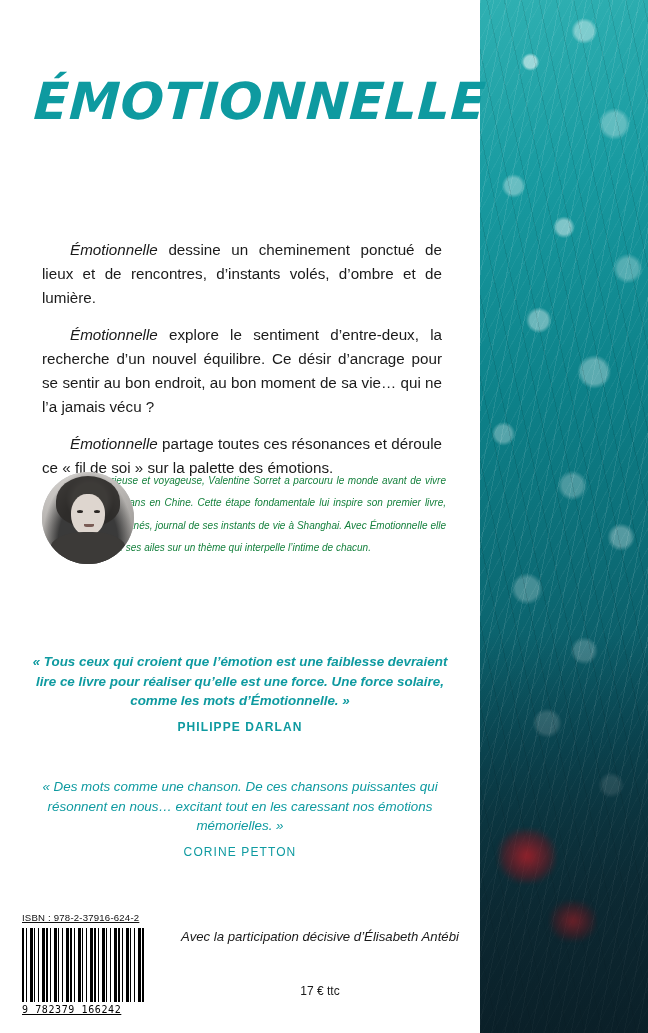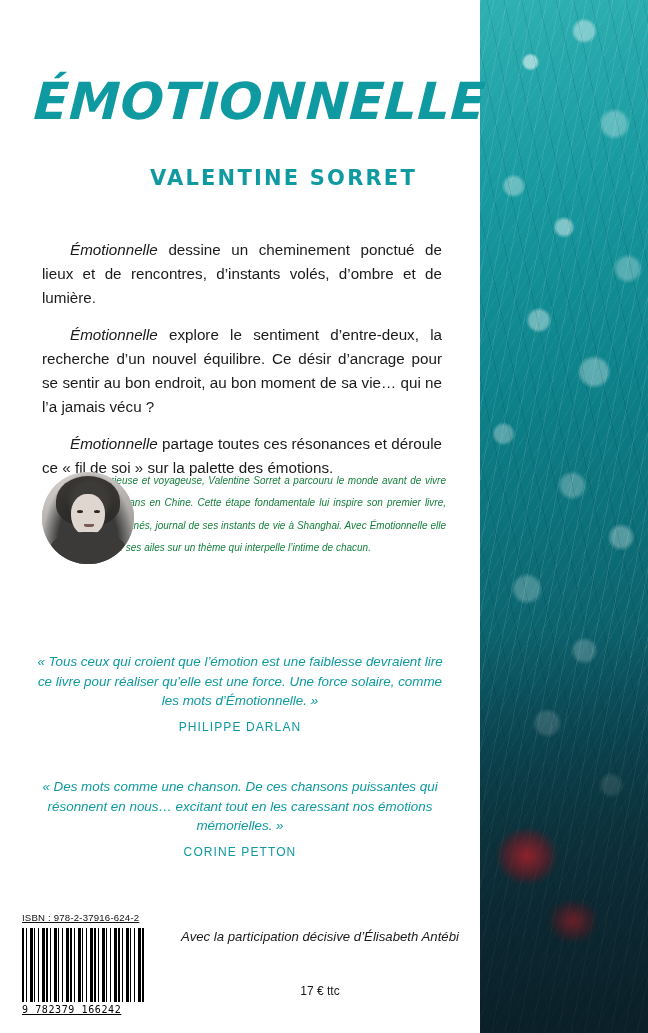--- a/index.html
+++ b/index.html
@@ -210,21 +210,21 @@
   .quote {
     position: absolute;
     width: 420px;
     left: 30px;
     text-align: center;
     color: #0e9aa0;
     font-style: italic;
     font-size: 13.4px;
     line-height: 19.5px;
   }
-  .quote-1 { top: 652px; }
+  .quote-1 { top: 652px; font-weight: bold; }
   .quote-2 { top: 777px; }
   .quote .attrib {
     margin-top: 7px;
     font-style: normal;
     font-size: 12px;
     letter-spacing: 1.1px;
     color: #0e9aa0;
   }
 
   
@@ -303,21 +303,20 @@
     <div class="photo-bg"></div>
     <div class="photo-needles"></div>
     <div class="photo-dark"></div>
     <div class="photo-red"></div>
     <div class="photo-red2"></div>
   </div>
 
   <div class="content">
 
     <div class="title">ÉMOTIONNELLE</div>
-    <div class="author">VALENTINE SORRET</div>
 
     <div class="blurb">
       <p><em>Émotionnelle</em> dessine un cheminement ponctué de lieux et de rencontres, d’instants volés, d’ombre et de lumière.</p>
       <p><em>Émotionnelle</em> explore le sentiment d’entre-deux, la recherche d’un nouvel équilibre. Ce désir d’ancrage pour se sentir au bon endroit, au bon moment de sa vie… qui ne l’a jamais vécu ?</p>
       <p><em>Émotionnelle</em> partage toutes ces résonances et déroule ce « fil de soi » sur la palette des émotions.</p>
     </div>
 
     <div class="bio">
       <div class="portrait">
         <div class="p-bg"></div>

